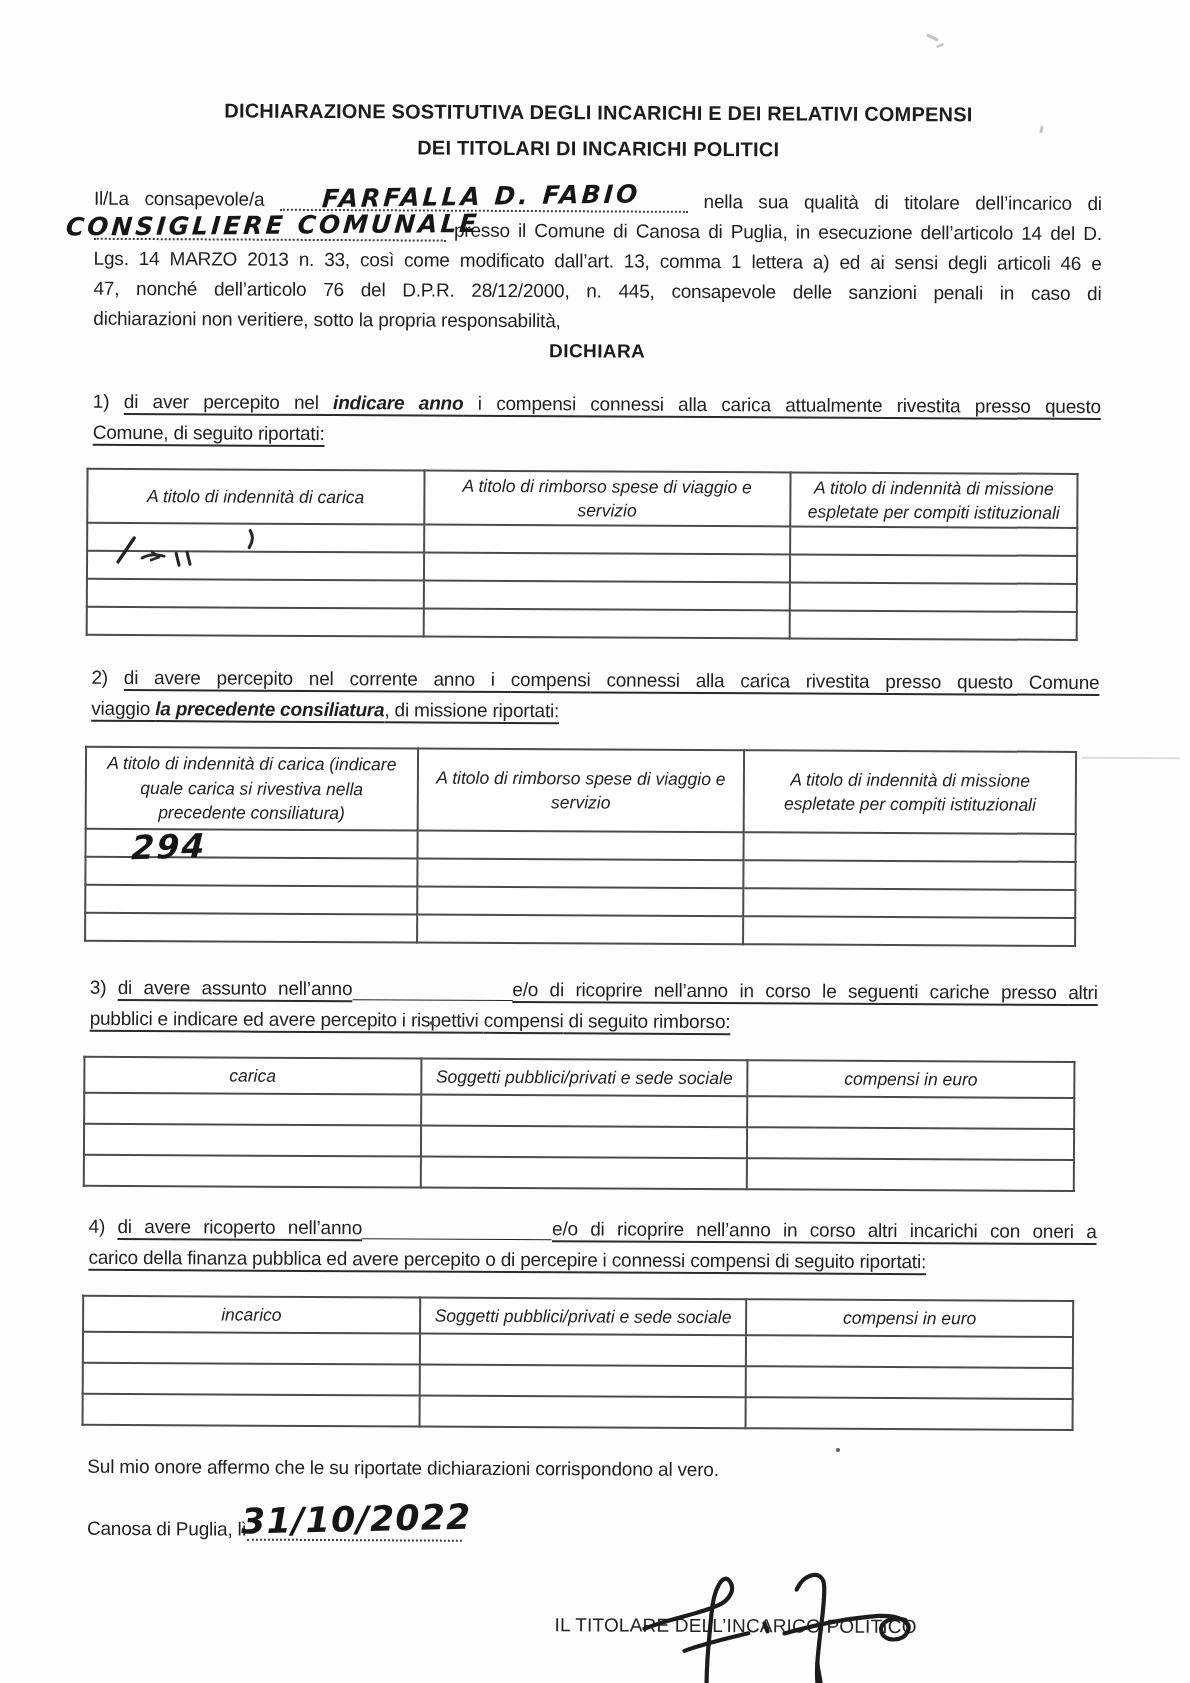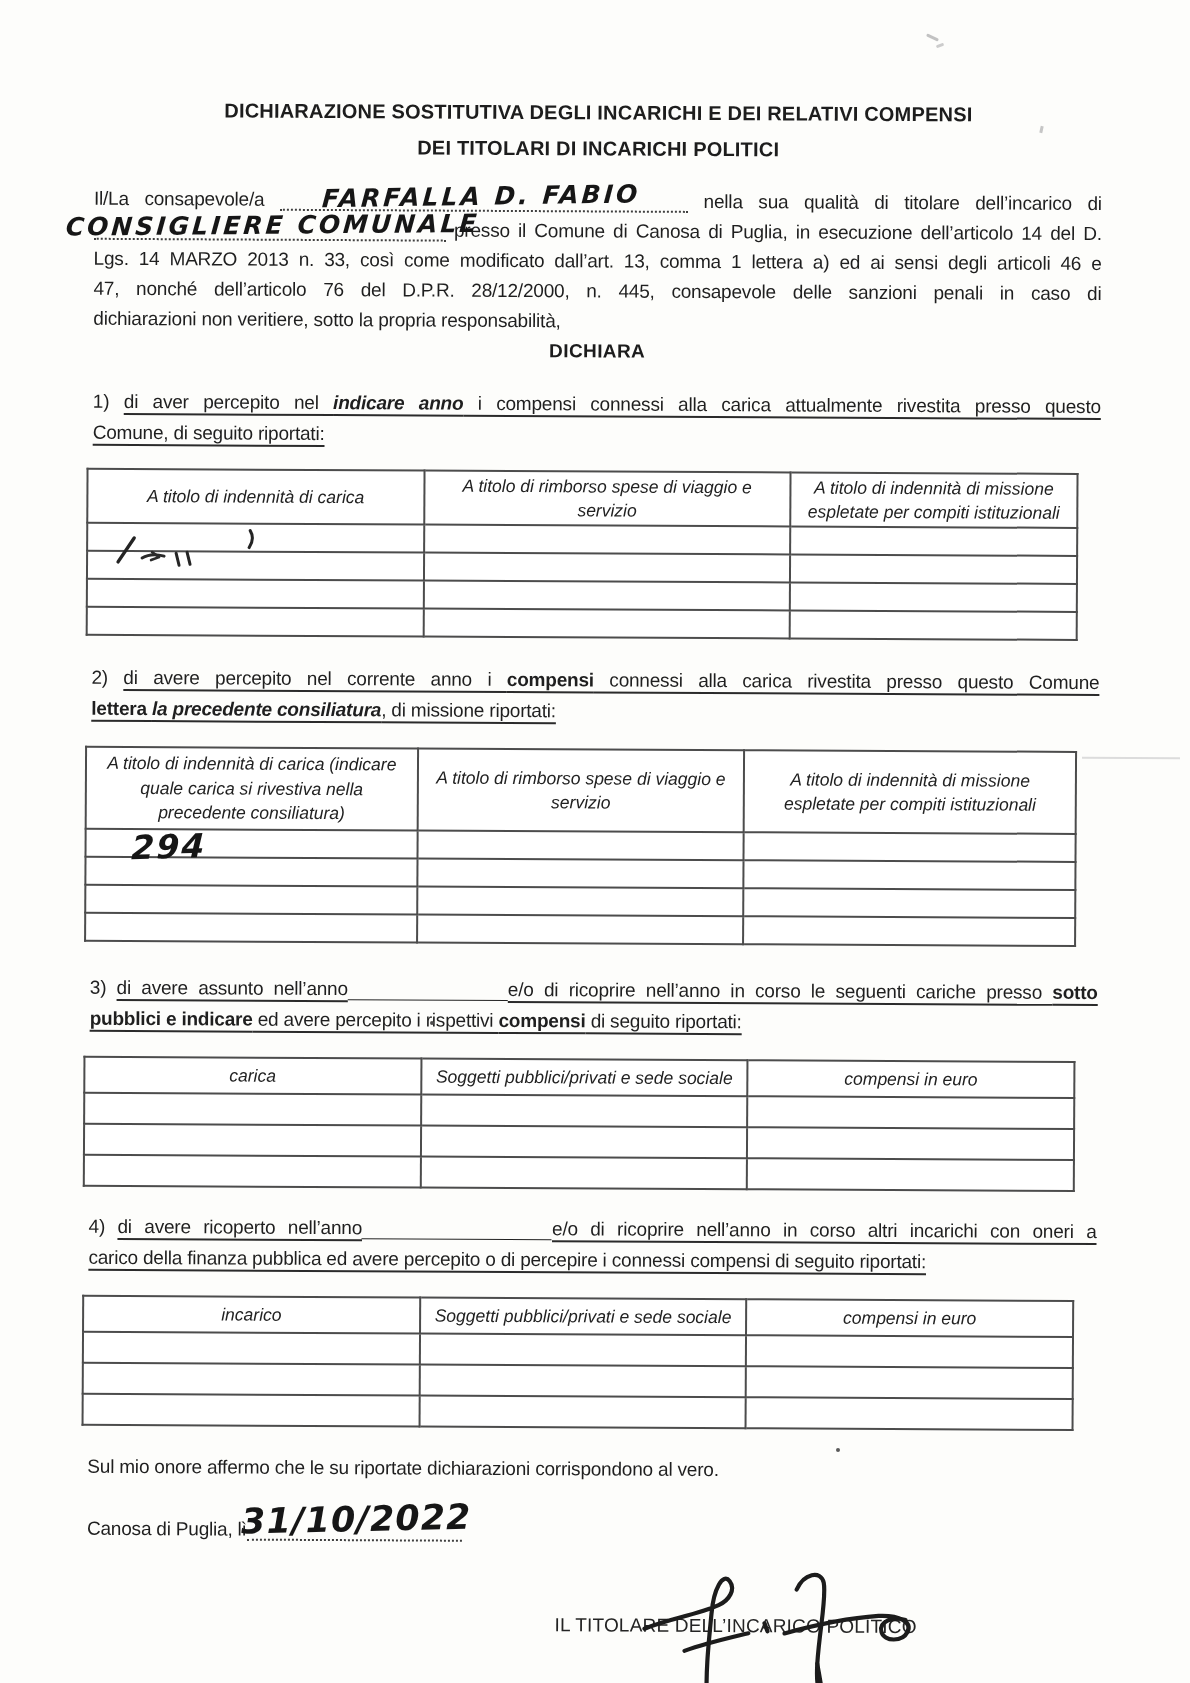--- a/index.html
+++ b/index.html
@@ -35,21 +35,21 @@
   .hw-amount{position:absolute;left:45px;top:-3px;font-size:33px;letter-spacing:2px;transform:rotate(-2deg) skewX(-4deg);z-index:3;}
   
   .declare{margin-top:4px;text-align:center;font-weight:700;font-size:19px;letter-spacing:.4px;color:#1c1c1c;}
   
   .section{font-size:19px;line-height:31px;letter-spacing:-.2px;color:#1f1f1f;}
   .sec1{margin-top:26px;}
   .sec2{margin-top:26px;}
   .sec3{margin-top:30px;}
   .sec4{margin-top:24px;}
   .u{text-decoration:underline;text-decoration-thickness:1.6px;text-underline-offset:5px;text-decoration-color:#2b2b2b;}
-  .b{font-weight:700;}
+  .b{font-weight:400;}
   .bi{font-weight:700;font-style:italic;}
   .gap{display:inline-block;height:0;border-bottom:1.6px solid #222;position:relative;top:5px;}
   .gap3{width:160px;}
   .gap4{width:190px;}
   
   table{border-collapse:collapse;width:992px;table-layout:fixed;background:#fff;}
   .tbl{margin-left:-6px;}
   .t1{margin-top:20px;}
   .t2{margin-top:22px;}
   .t3{margin-top:22px;}
@@ -146,21 +146,21 @@
           <td></td>
           <td></td>
           <td></td>
         </tr>
   </tbody>
     </table>
 
   <div class="section sec2">
     <div class="jline"><span>2)</span>
       <span class="u"><span>di avere percepito nel corrente anno i </span><span class="b">compensi</span><span> connessi alla carica rivestita presso questo Comune</span></span></div>
-    <div><span class="u"><span class="b">lettera </span><span class="bi">la precedente consiliatura</span><span>, di missione riportati:</span></span></div>
+    <div><span class="u"><span class="b">viaggio </span><span class="bi">la precedente consiliatura</span><span>, di missione riportati:</span></span></div>
   </div>
 
   <table class="tbl t2">
     <colgroup>
         <col style="width:33.5%">
         <col style="width:33%">
         <col style="width:33.5%">
       </colgroup>
     <tbody>
         <tr>
@@ -188,22 +188,22 @@
     <tr>
           <td></td>
           <td></td>
           <td></td>
         </tr>
   </tbody>
     </table>
 
   <div class="section sec3">
     <div class="jline"><span>3)</span>
-      <span class="u"><span>di avere assunto nell’anno</span><span class="gap gap3"></span><span>e/o di ricoprire nell’anno in corso le seguenti cariche presso </span><span class="b">sotto</span></span></div>
-    <div><span class="u"><span class="b">pubblici e indicare</span><span> ed avere percepito i rispettivi </span><span class="b">compensi</span><span> di seguito riportati:</span></span></div>
+      <span class="u"><span>di avere assunto nell’anno</span><span class="gap gap3"></span><span>e/o di ricoprire nell’anno in corso le seguenti cariche presso </span><span class="b">altri</span></span></div>
+    <div><span class="u"><span class="b">pubblici e indicare</span><span> ed avere percepito i rispettivi </span><span class="b">compensi</span><span> di seguito rimborso:</span></span></div>
   </div>
 
   <table class="tbl t3">
     <colgroup>
         <col style="width:34%">
         <col style="width:33%">
         <col style="width:33%">
       </colgroup>
     <tbody>
         <tr>

